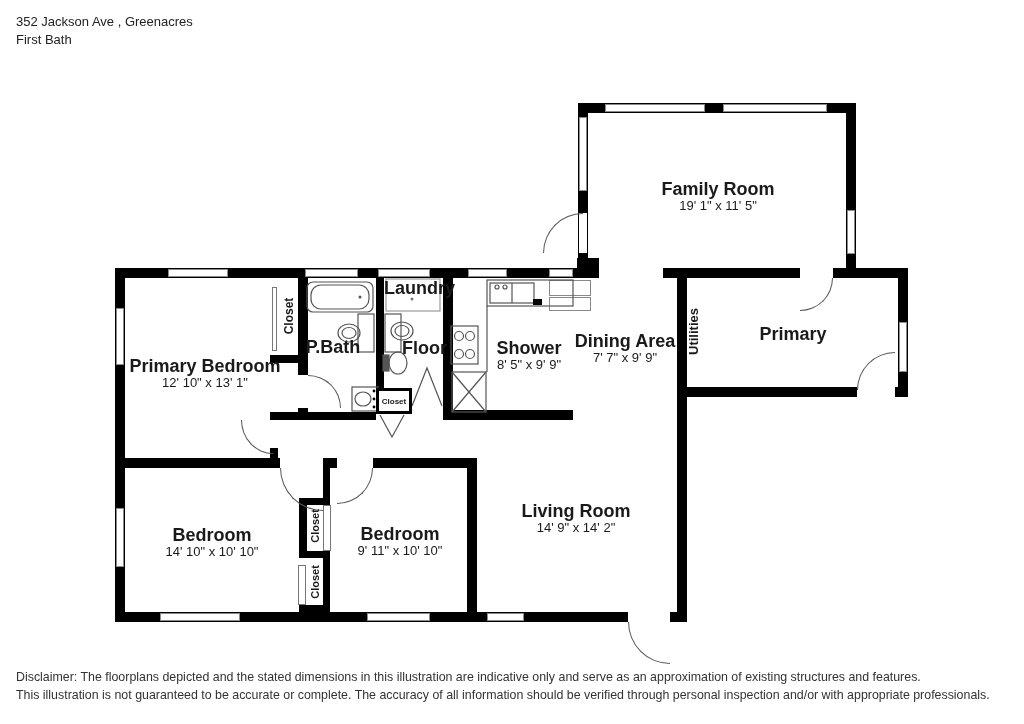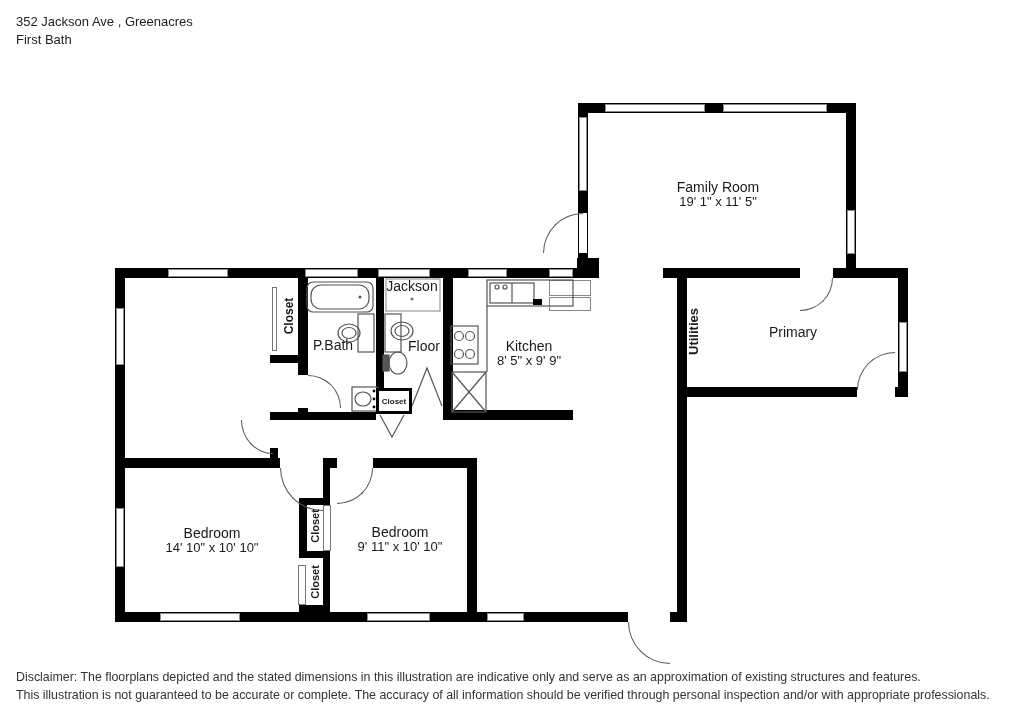--- a/index.html
+++ b/index.html
@@ -6,21 +6,21 @@
   #stage{position:relative;width:1024px;height:724px;background:#fff;overflow:hidden;
          font-family:"Liberation Sans", sans-serif;color:#1a1a1a}
   .abs{position:absolute}
   .w{position:absolute;background:#000}
   .win{position:absolute;background:#fff;border:1px solid #8a8a8a;box-sizing:border-box}
   .gap{position:absolute;background:#fff}
   .slide{position:absolute;background:#fff;border:1px solid #777;box-sizing:border-box}
   .step{position:absolute;background:#fff;border:1px solid #888;box-sizing:border-box}
   .arc{position:absolute;border:0 solid #555;box-sizing:border-box}
   .roomlabel{position:absolute;text-align:center;line-height:1.05}
-  .rname{font-weight:normal;font-size:14px}
+  .rname{font-weight:bold;font-size:18px}
   .rdims{font-size:13px}
   .vlabel{position:absolute;text-align:center;font-weight:bold;transform:rotate(-90deg)}
   .header{position:absolute;left:16px;font-size:13px;color:#222}
   .disc{position:absolute;left:16px;font-size:12.4px;color:#333;white-space:nowrap}
   .closetbox{position:absolute;background:#fff;border:3px solid #000;box-sizing:border-box;
              display:flex;align-items:center;justify-content:center;font-weight:bold;font-size:8px}
   svg{position:absolute;left:0;top:0}
 </style>
 </head>
 <body>
@@ -169,40 +169,52 @@
     </div>
 
     <div class="roomlabel" style="left:628px;top:180px;width:180px">
       <div class="rname">Family Room</div>
       <div class="rdims">19' 1" x 11' 5"</div>
     </div>
     <div class="roomlabel" style="left:743px;top:325px;width:100px">
       <div class="rname">Primary</div>
     </div>
     <div class="vlabel" style="left:648px;top:324px;width:90px;font-size:13px">Utilities</div>
+    <div class="roomlabel" style="left:565px;top:332px;width:120px">
+      <div class="rname">Dining Area</div>
+      <div class="rdims">7' 7" x 9' 9"</div>
+    </div>
     <div class="roomlabel" style="left:469px;top:339px;width:120px">
-      <div class="rname">Kitchen</div>
+      <div class="rname">Shower</div>
       <div class="rdims">8' 5" x 9' 9"</div>
+    </div>
+    <div class="roomlabel" style="left:506px;top:502px;width:140px">
+      <div class="rname">Living Room</div>
+      <div class="rdims">14' 9" x 14' 2"</div>
+    </div>
+    <div class="roomlabel" style="left:115px;top:357px;width:180px">
+      <div class="rname">Primary Bedroom</div>
+      <div class="rdims">12' 10" x 13' 1"</div>
     </div>
     <div class="roomlabel" style="left:132px;top:526px;width:160px">
       <div class="rname">Bedroom</div>
       <div class="rdims">14' 10" x 10' 10"</div>
     </div>
     <div class="roomlabel" style="left:320px;top:525px;width:160px">
       <div class="rname">Bedroom</div>
       <div class="rdims">9' 11" x 10' 10"</div>
     </div>
     <div class="roomlabel" style="left:303px;top:338px;width:60px">
       <div class="rname">P.Bath</div>
     </div>
     <div class="roomlabel" style="left:402px;top:339px;width:44px">
       <div class="rname">Floor</div>
     </div>
     <div class="roomlabel" style="left:384px;top:279px;width:56px">
-      <div class="rname">Jackson</div>
+      <div class="rname">Laundry</div>
     </div>
     <div class="vlabel" style="left:259px;top:309px;width:60px;font-size:12px">Closet</div>
     <div class="vlabel" style="left:285px;top:520px;width:60px;font-size:11px">Closet</div>
     <div class="vlabel" style="left:285px;top:576px;width:60px;font-size:11px">Closet</div>
 
   </div>
 
   <div class="disc" style="top:688px">This illustration is not guaranteed to be accurate or complete. The accuracy of all information should be verified through personal inspection and/or with appropriate professionals.</div>
   <div class="disc" style="top:670px">Disclaimer: The floorplans depicted and the stated dimensions in this illustration are indicative only and serve as an approximation of existing structures and features.</div>
 

